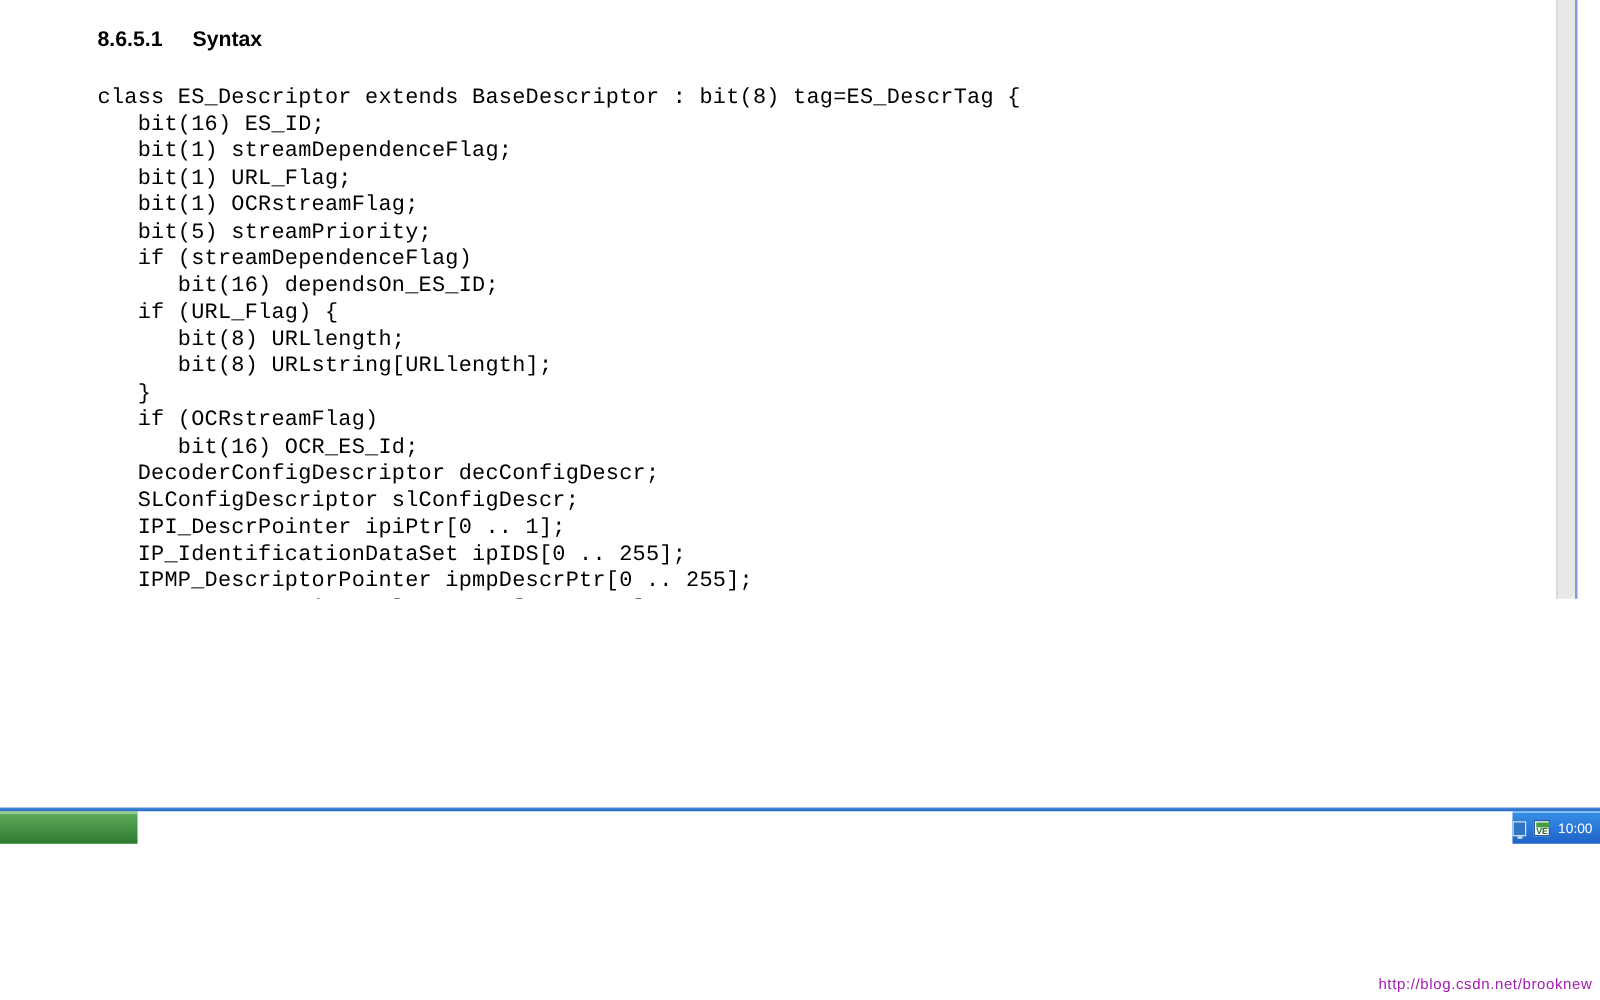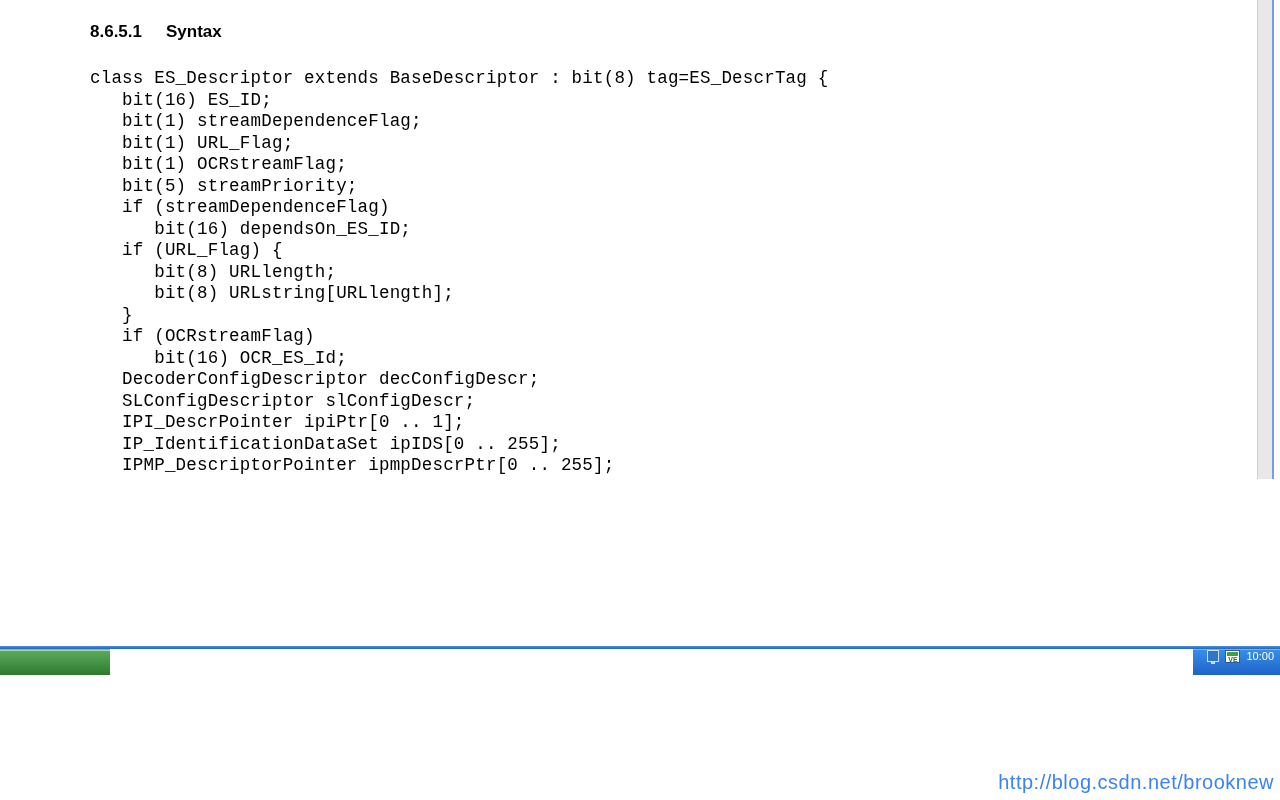--- a/index.html
+++ b/index.html
@@ -1,18 +1,18 @@
 <!DOCTYPE html>
 <html><head>
   <meta charset="utf-8">
   <style>
     * { margin:0; padding:0; box-sizing:border-box; }
     html,body { width:1280px; height:800px; font-family:Arial,Helvetica,sans-serif; background:#fff; overflow:hidden; }
     .doc-viewport {
-      position:absolute; left:16px; top:0; width:1258px; height:479px;
+      position:absolute; left:4px; top:0; width:1258px; height:479px;
       background:#fff; border-right:2px solid #7a9ce5; overflow:hidden;
     }
     .doc-content { padding:0 0 0 74px; }
     .heading { font-family:Arial,Helvetica,sans-serif; font-weight:bold; font-size:17px; margin-top:22px; }
     .heading .secnum { display:inline-block; margin-right:24px; }
     .code-block {
       font-family:"Courier New",Courier,monospace; font-size:17.5px;
       line-height:21.5px; white-space:pre; margin-top:26px; letter-spacing:0.2px;
     }
     .sec2 { margin-top:38px; }
@@ -27,45 +27,45 @@
       color:#4a4a4a;
     }
     .vscroll-arrow.down { bottom:0; }
     
     .taskbar-left {
       position:absolute; left:0; top:649px; width:110px; height:26px;
       background:linear-gradient(#5eab5e,#2e7a2e); border-top:1px solid #7fc17f;
       box-shadow:inset 0 1px 0 #a7dba7;
     }
     .taskbar-right {
-      position:absolute; right:0; top:649px; width:87px; height:26px;
+      position:absolute; right:0; top:649px; width:70px; height:26px;
       background:linear-gradient(#378ee7,#1e63c8);
-      border-top:1px solid #6fb5f5; display:flex; justify-content:flex-end;
+      border-top:1px solid #6fb5f5; display:flex; align-items:center; justify-content:flex-end;
       padding-right:6px; gap:6px;
     }
     .tray-icon {
       width:15px; height:13px; background:#fff; border:1px solid #2a5a9a; position:relative;
     }
     .tray-icon::before {
       content:""; position:absolute; left:1px; top:1px; width:11px; height:4px; background:#40a040;
     }
     .tray-icon::after {
       content:"VE"; position:absolute; left:0; bottom:-1px; width:100%; text-align:center;
       font-size:7px; font-weight:bold; color:#296b29; line-height:7px;
     }
     .tray-monitor {
       width:12px; height:12px; border:1px solid #cddff5; background:#2f76c5; position:relative;
     }
     .tray-monitor::after {
       content:""; position:absolute; left:3px; bottom:-3px; width:4px; height:2px; background:#cddff5;
     }
     .tray-clock { font-size:11px; color:#fff; font-family:Tahoma,Arial,sans-serif; }
     .watermark {
-      position:absolute; right:6px; bottom:6px; color:#3b82f6;
-      font-family:Verdana,Arial,sans-serif; font-size:20px; letter-spacing:0.5px;
+      position:absolute; right:6px; bottom:6px; color:#a21caf;
+      font-family:Verdana,Arial,sans-serif; font-size:12px; letter-spacing:0.5px;
     }
     
     .blue-strip {
       position:absolute; left:0; top:646px; width:1280px; height:3px;
       background:linear-gradient(#4a8ddb,#2067c2);
     }
   </style>
 </head>
 <body>
 

